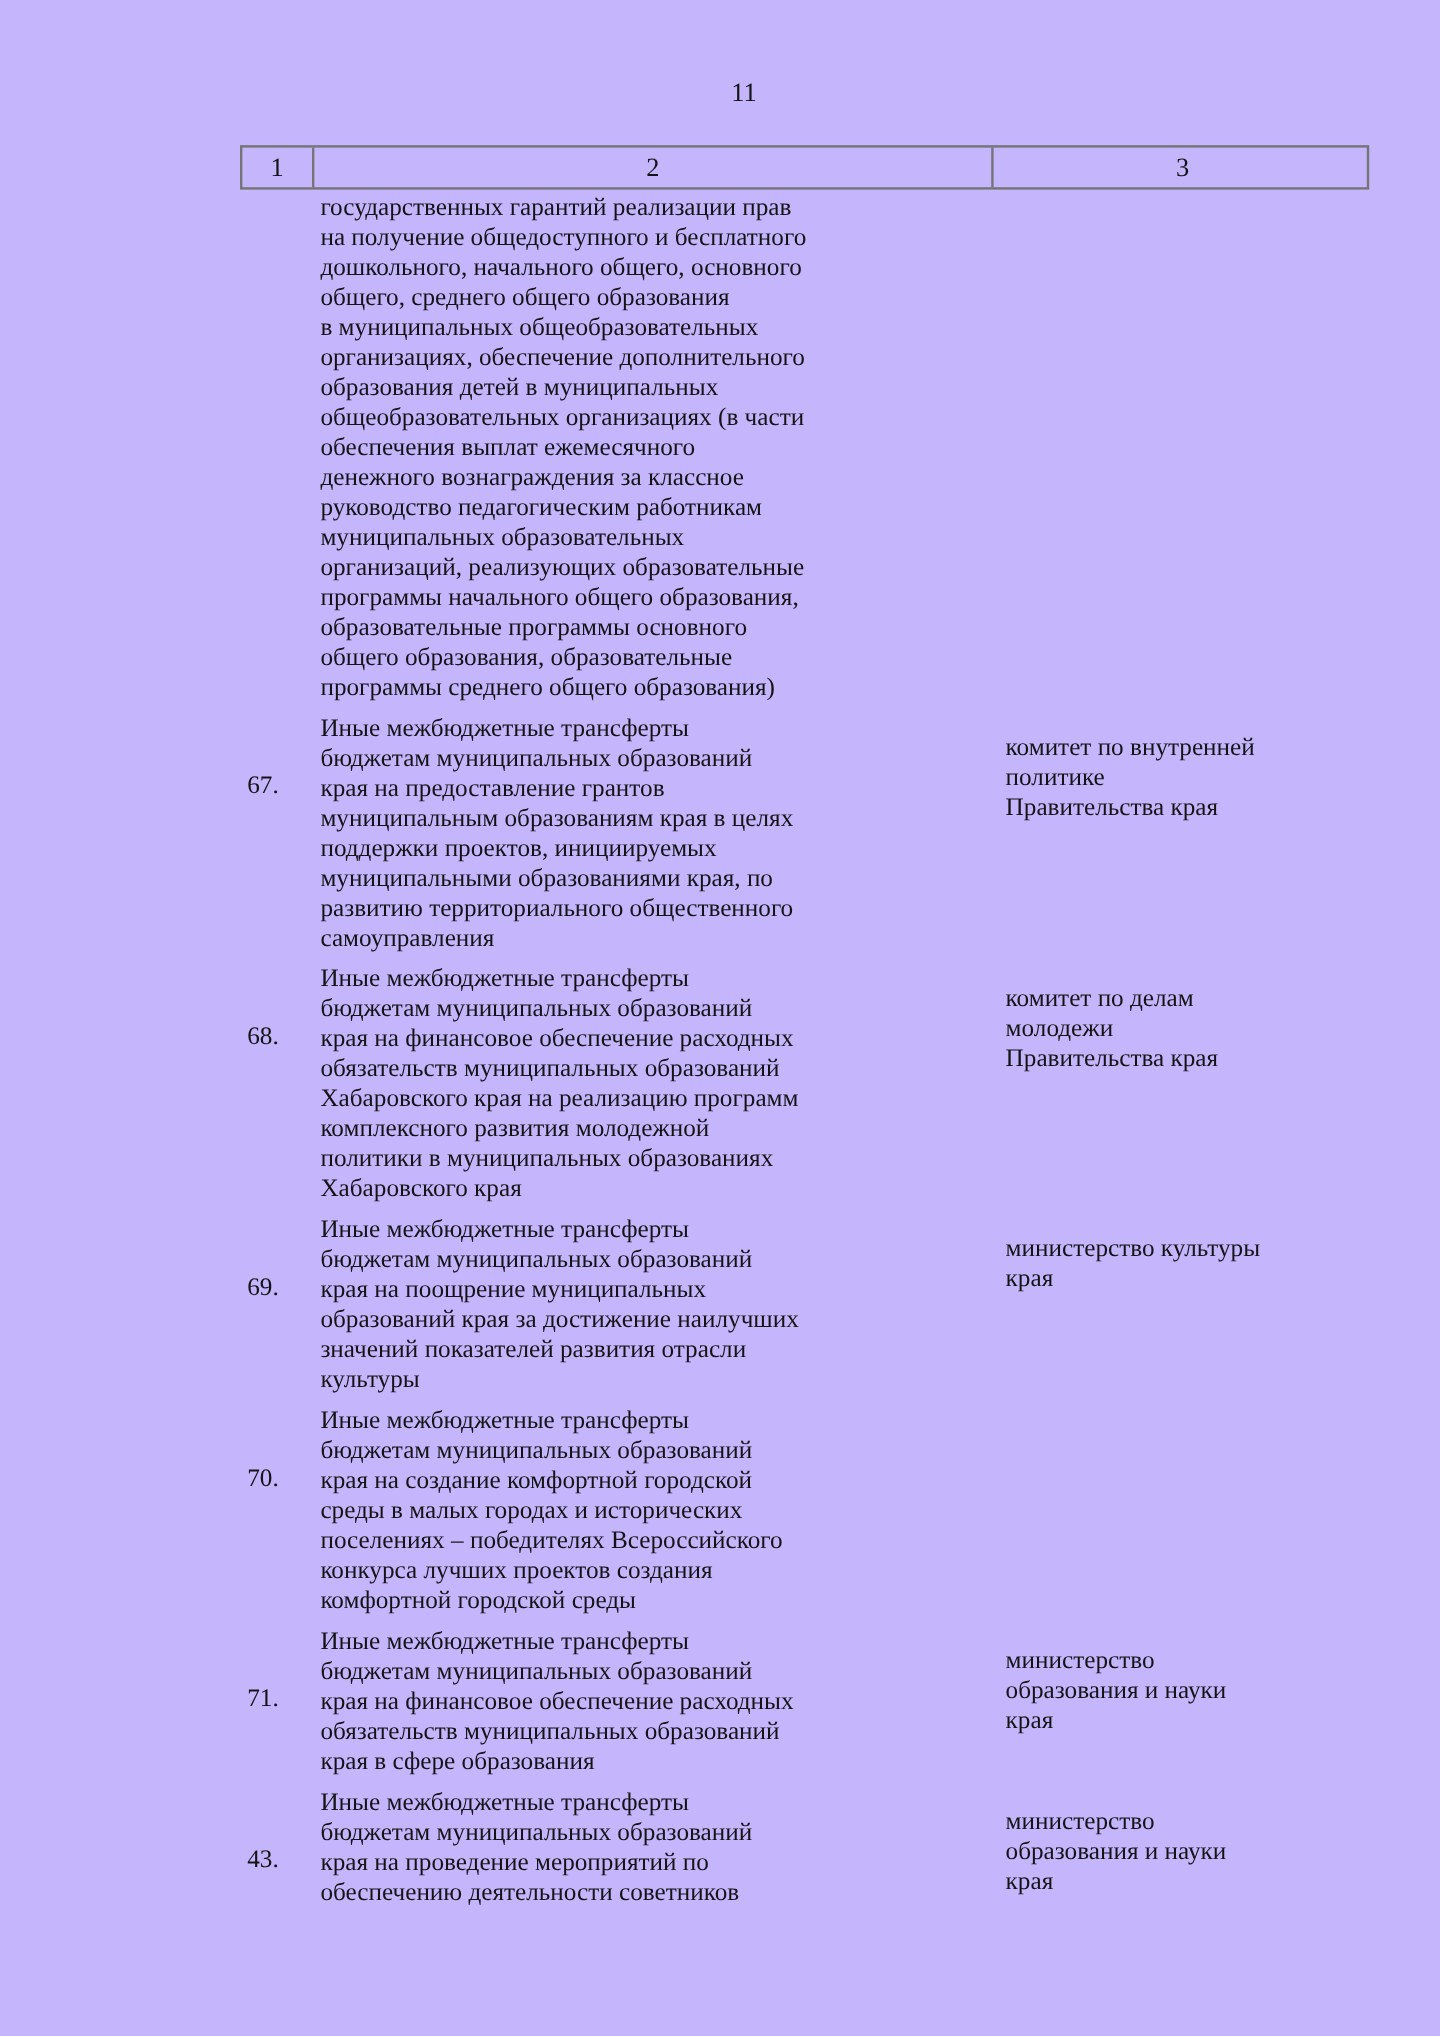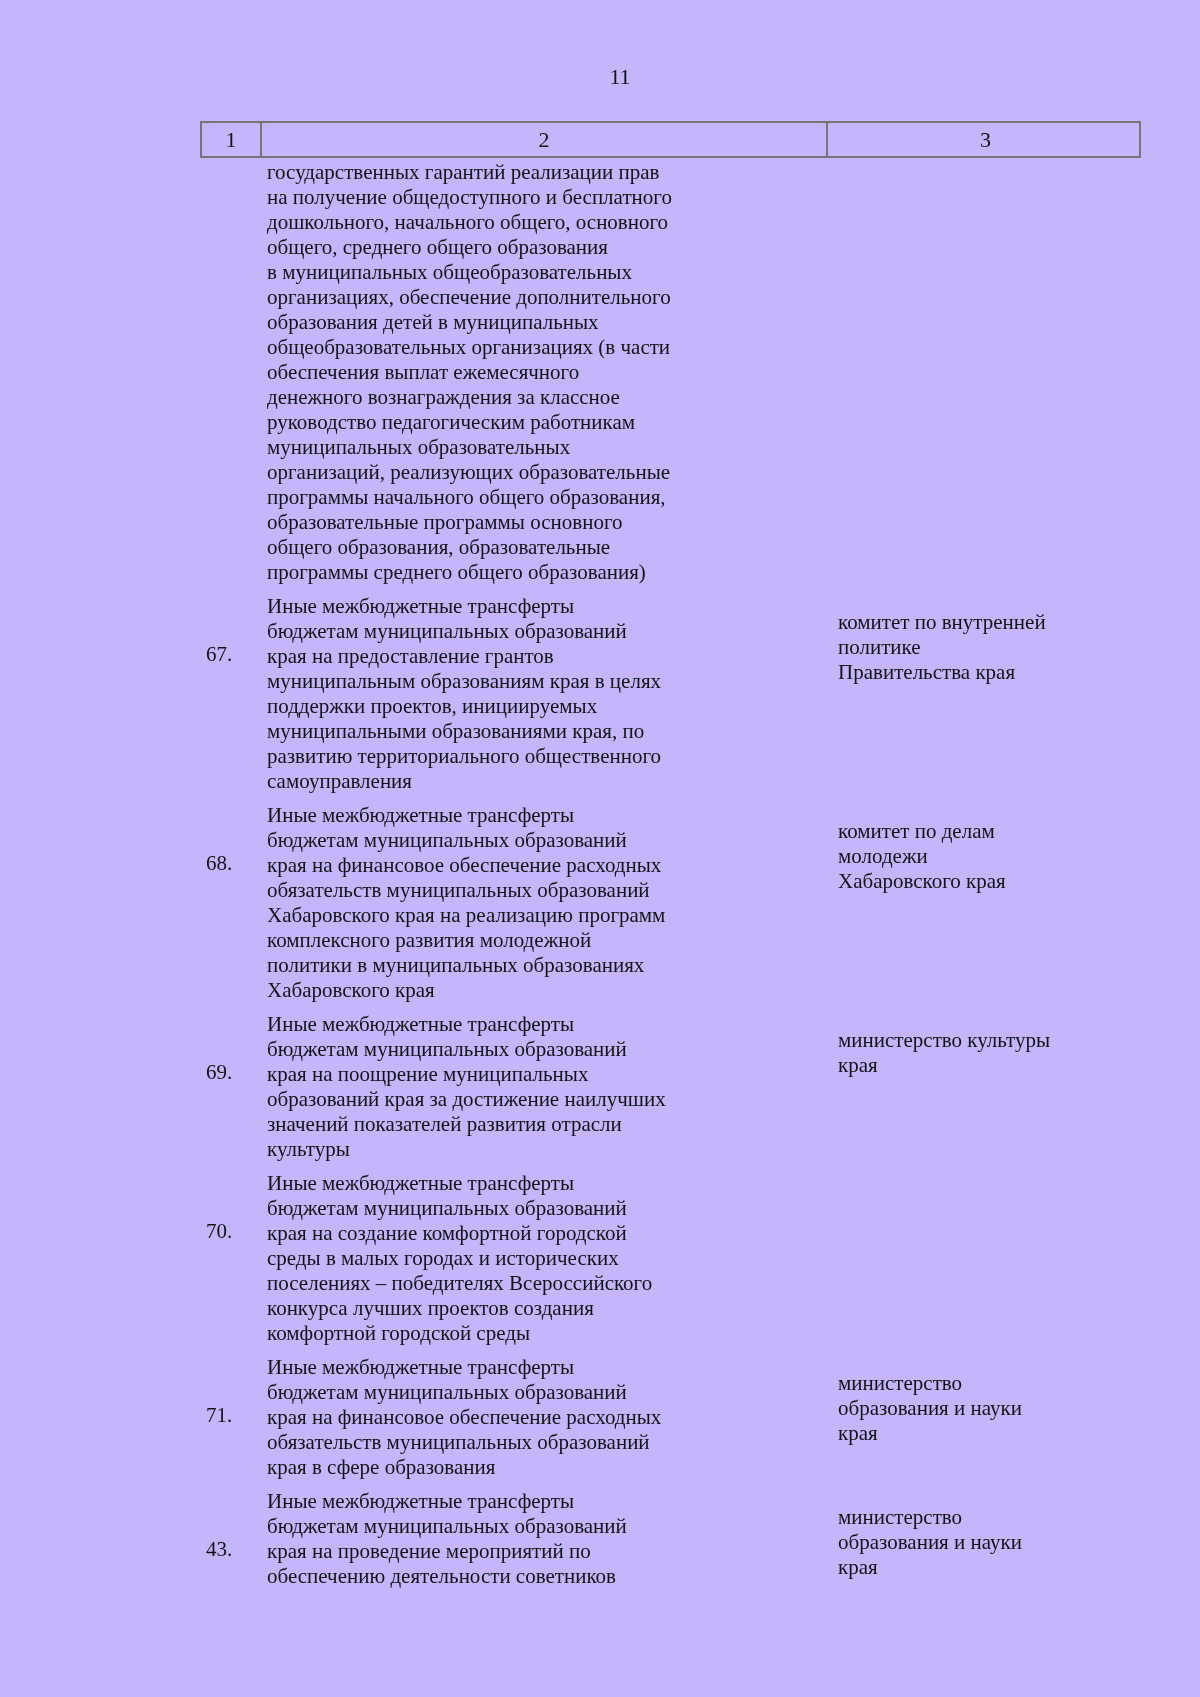--- a/index.html
+++ b/index.html
@@ -136,21 +136,21 @@
         <div class="cell desc">Иные межбюджетные трансферты
 бюджетам муниципальных образований
 края на финансовое обеспечение расходных
 обязательств муниципальных образований
 Хабаровского края на реализацию программ
 комплексного развития молодежной
 политики в муниципальных образованиях
 Хабаровского края</div>
         <div class="cell agency">комитет по делам
 молодежи
-Хабаровского края</div>
+Правительства края</div>
       </div>
 
       <div class="trow">
         <div class="cell num">69.</div>
         <div class="cell desc">Иные межбюджетные трансферты
 бюджетам муниципальных образований
 края на поощрение муниципальных
 образований края за достижение наилучших
 значений показателей развития отрасли
 культуры</div>

